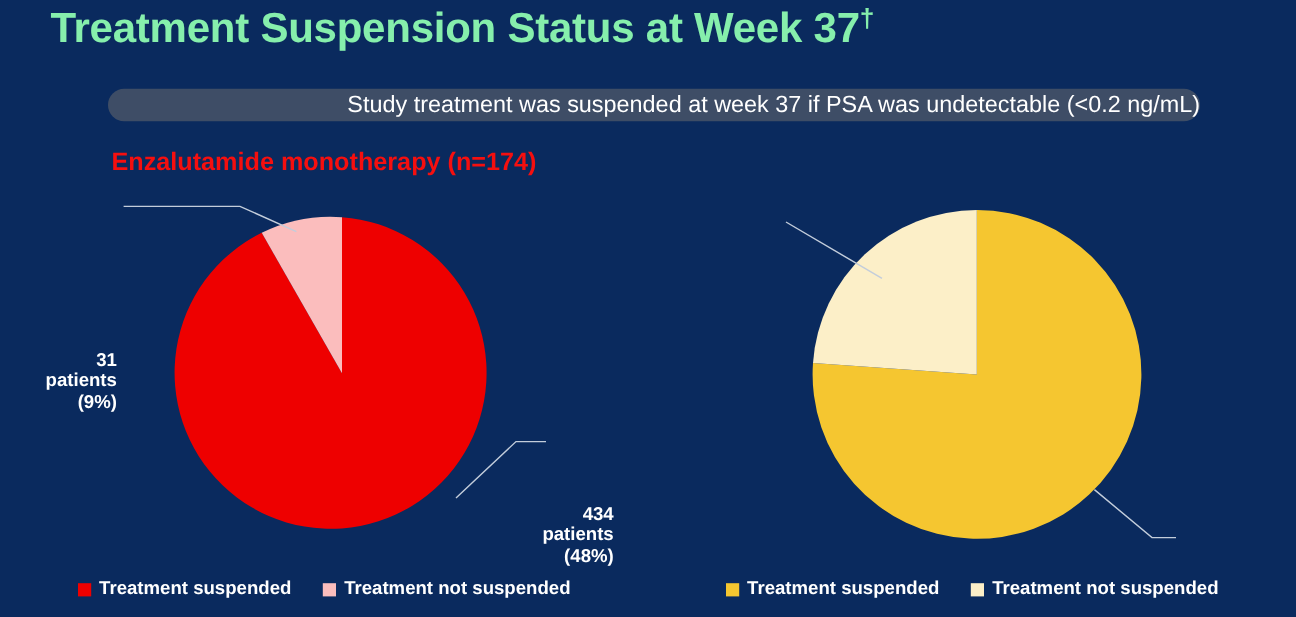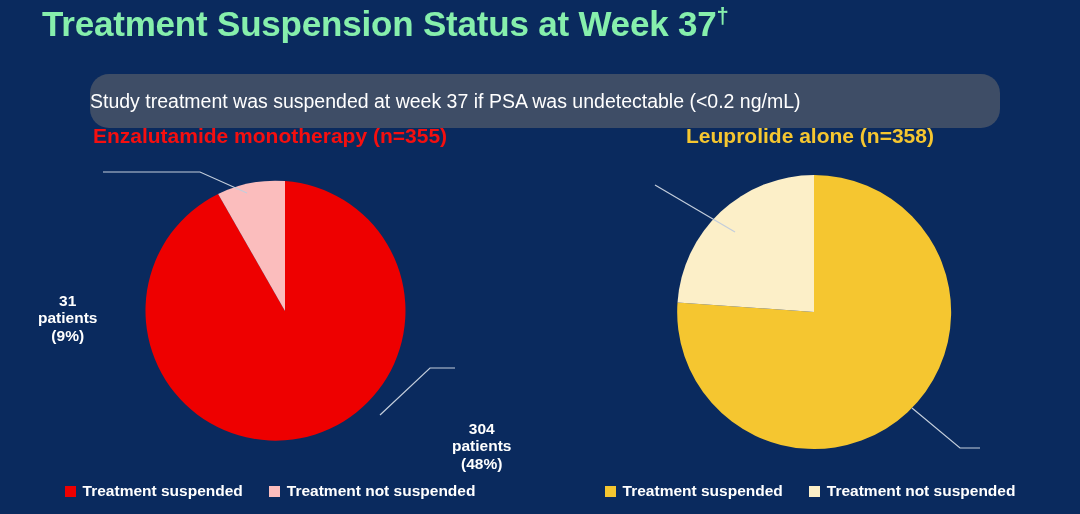--- a/index.html
+++ b/index.html
@@ -31,26 +31,26 @@
     vertical-align: super;
     line-height: 0;
   }
 
   
   .subtitle-banner {
     position: absolute;
     left: 90px;
     top: 74px;
     width: 910px;
-    height: 54px;
+    height: 27px;
     background: #3e4d66;
     border-radius: 19px;
     display: flex;
     align-items: center;
-    justify-content: flex-start;
+    justify-content: flex-end;
   }
   .subtitle-text {
     color: #ffffff;
     font-size: 19.5px;
     white-space: nowrap;
   }
 
   
   .panel {
     position: absolute;
@@ -86,21 +86,21 @@
 
   
   .callout {
     position: absolute;
     color: #ffffff;
     font-size: 15.5px;
     font-weight: bold;
     line-height: 1.12;
     white-space: nowrap;
   }
-  .callout.c-left   { text-align: center; }
+  .callout.c-left   { text-align: right; }
 
   .cl-left-small  { left: 38px;  top: 172px; }
   .cl-left-big    { left: 452px; top: 300px; }
 
   
   .legend {
     position: absolute;
     bottom: 14px;
     width: 100%;
     display: flex;
@@ -129,61 +129,60 @@
 <body>
 
 <div class="slide-title"><span>Treatment Suspension Status at Week 37</span><span class="dagger">†</span></div>
 
 <div class="subtitle-banner">
   <span class="subtitle-text">Study treatment was suspended at week 37 if PSA was undetectable (&lt;0.2 ng/mL)</span>
 </div>
 
 <div class="panel panel-left">
 
-  <div class="panel-title" style="color:#f50f0f;">Enzalutamide monotherapy (n=355)</div>
+  <div class="panel-title" style="color:#f50f0f;">Enzalutamide monotherapy (n=174)</div>
 
   <div class="pie-wrap">
     <svg class="pie-svg" width="540" height="394" viewBox="0 0 540 394">
 
       <path d="M 285 191 L 285 61 A 130 130 0 1 1 218.1 74.0 Z" fill="#ee0000"></path>
 
       <path d="M 285 191 L 218.1 74.0 A 130 130 0 0 1 285 61 Z" fill="#fbbdbd"></path>
 
       <path d="M 103 52 L 200 52 L 247 73" stroke="#c3cddb" stroke-width="1.2" fill="none"></path>
       <path d="M 380 295 L 430 248 L 455 248" stroke="#c3cddb" stroke-width="1.2" fill="none"></path>
     </svg>
   </div>
 
   <div class="callout c-left cl-left-small">
     <div>31</div>
     <div>patients</div>
     <div>(9%)</div>
   </div>
 
   <div class="callout c-left cl-left-big">
-    <div>304</div>
+    <div>434</div>
     <div>patients</div>
     <div>(48%)</div>
   </div>
 
   <div class="legend">
     <div class="legend-item">
       <span class="legend-swatch" style="background:#ee0000;"></span>
       <span class="legend-label">Treatment suspended</span>
     </div>
     <div class="legend-item">
       <span class="legend-swatch" style="background:#fbbdbd;"></span>
       <span class="legend-label">Treatment not suspended</span>
     </div>
   </div>
 </div>
 
 <div class="panel panel-right">
 
-  <div class="panel-title" style="color:#f5c630;">Leuprolide alone (n=358)</div>
 
   <div class="pie-wrap">
     <svg class="pie-svg" width="540" height="394" viewBox="0 0 540 394">
 
       <path d="M 274 192 L 274 55 A 137 137 0 1 1 137.5 182.4 Z" fill="#f5c630"></path>
 
       <path d="M 274 192 L 137.5 182.4 A 137 137 0 0 1 274 55 Z" fill="#fcefc8"></path>
 
       <path d="M 115 65 L 195 112" stroke="#c3cddb" stroke-width="1.2" fill="none"></path>
       <path d="M 372 288 L 420 328 L 440 328" stroke="#c3cddb" stroke-width="1.2" fill="none"></path>

